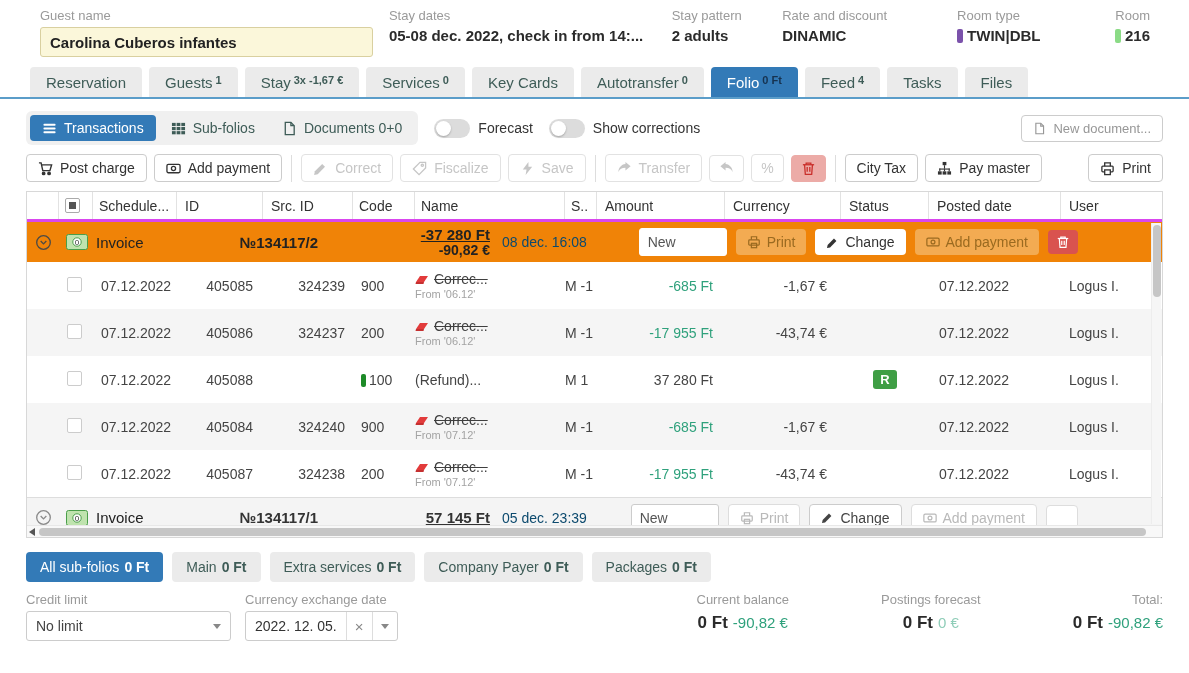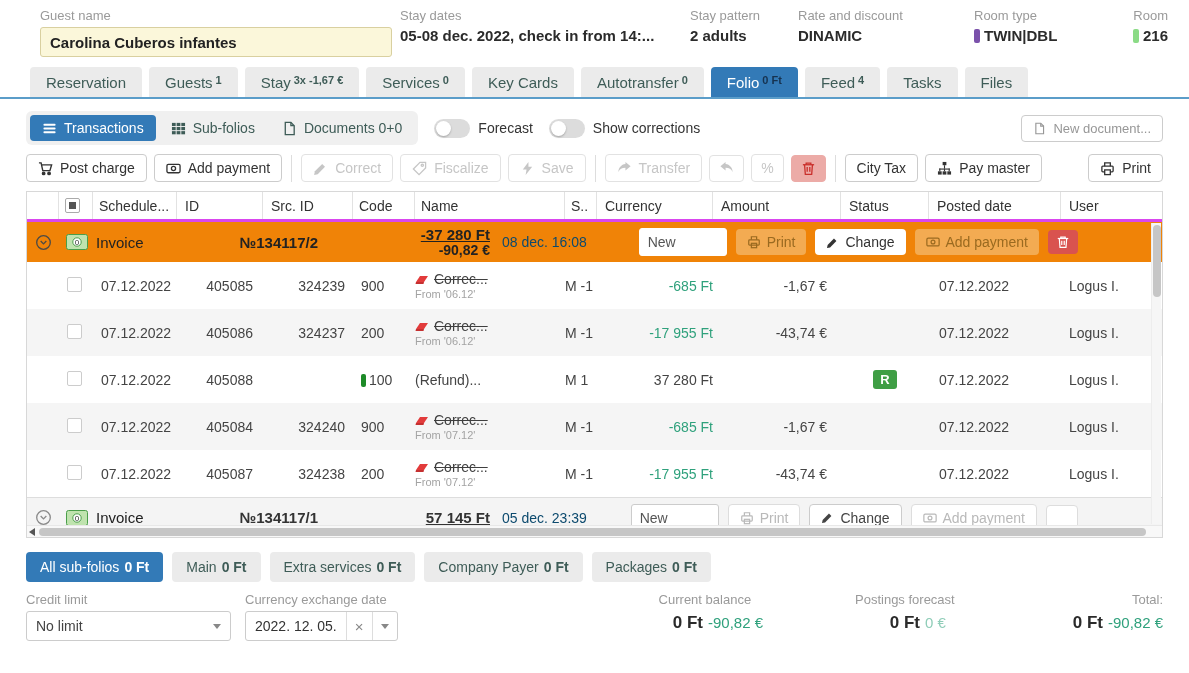--- a/index.html
+++ b/index.html
@@ -1,21 +1,21 @@
 <!DOCTYPE html>
 <html><head>
 <meta charset="utf-8">
 <style>
   * { box-sizing:border-box; margin:0; padding:0; }
   body { width:1189px; height:673px; background:#fff; font-family:"Liberation Sans","DejaVu Sans",sans-serif; font-size:14px; color:#333; overflow:hidden; }
   .muted-label { color:#9a9a9a; font-size:13px; display:block; margin-bottom:4px; white-space:nowrap; }
   .val { font-weight:bold; font-size:15px; color:#2b2b2b; white-space:nowrap; }
 
   
-  .top-fields { display:flex; gap:8px; padding:8px 21px 6px 40px; align-items:flex-start; }
+  .top-fields { display:flex; gap:16px; padding:8px 39px 6px 40px; align-items:flex-start; }
   .f-guest { width:352px; }
   .f-guest input { width:100%; height:30px; background:#fbf7da; border:1px solid #d9d0a0; border-radius:3px; padding:0 9px; font-weight:bold; font-size:15px; color:#222; font-family:inherit; }
   .f-stay { width:282px; } .f-pattern { width:100px; } .f-rate { width:168px; } .f-rtype { width:150px; }
   .f-room { flex:1; text-align:right; }
   .bar { display:inline-block; width:6px; height:14px; border-radius:2px; margin-right:4px; vertical-align:-2px; }
   .bar.purple { background:#7b52ab; } .bar.green { background:#8bdb86; }
 
   
   .tabs { display:flex; gap:7px; padding-left:30px; border-bottom:2px solid #5b9dc9; margin-top:4px; }
   .tab { background:#ebebeb; border-radius:4px 4px 0 0; padding:7px 16px 6px; font-size:15px; color:#3e5c57; cursor:pointer; white-space:nowrap; }
@@ -112,21 +112,21 @@
   .selectbox .caret { margin-left:auto; width:0; height:0; border-left:4px solid transparent; border-right:4px solid transparent; border-top:5px solid #888; }
   .fld-date { margin-left:14px; }
   .combo { display:inline-flex; align-items:center; height:30px; border:1px solid #ccc; border-radius:3px; background:#fff; }
   .combo .cval { padding:0 9px; color:#333; white-space:nowrap; }
   .combo .cclr { padding:0 8px; color:#888; border-left:1px solid #ddd; height:100%; display:flex; align-items:center; cursor:pointer; font-size:15px; }
   .combo .ccaret { padding:0 8px; border-left:1px solid #ddd; height:100%; display:flex; align-items:center; cursor:pointer; }
   .combo .ccaret i { width:0; height:0; border-left:4px solid transparent; border-right:4px solid transparent; border-top:5px solid #888; }
   .bals { margin-left:auto; display:flex; gap:92px; }
   .bal { text-align:center; }
   .bal.right { text-align:right; }
-  .bal .line { margin-top:6px; white-space:nowrap;margin-left:26px; }
+  .bal .line { margin-top:6px; white-space:nowrap; }
   .bal .ft { font-size:17px; font-weight:bold; color:#2b2b2b; }
   .bal .eur { font-size:15px; color:#2fa17c; margin-left:5px; }
   .bal .eur.zero { color:#8fcdb8; }
 </style>
 </head>
 <body>
 
 <div class="top-fields">
   <div class="f-guest">
     <span class="muted-label">Guest name</span>
@@ -314,22 +314,22 @@
   <div class="table">
     <div class="thead">
       <div class="th c-exp"></div>
       <div class="th c-chk"><span class="cb master"></span></div>
       <div class="th c-sched">Schedule...</div>
       <div class="th c-id">ID</div>
       <div class="th c-src">Src. ID</div>
       <div class="th c-code">Code</div>
       <div class="th c-name">Name</div>
       <div class="th c-s">S..</div>
+      <div class="th c-amt">Amount</div>
       <div class="th c-cur">Currency</div>
-      <div class="th c-amt">Amount</div>
       <div class="th c-st">Status</div>
       <div class="th c-date">Posted date</div>
       <div class="th c-user">User</div>
     </div>
 
     <div class="tbody">
 
       <div class="inv open">
         <svg class="ic" style="width:17px;height:17px" viewBox="0 0 18 18" fill="none" stroke="#4c4a45" stroke-width="1.4">
             <circle cx="9" cy="9" r="7.2"></circle>

